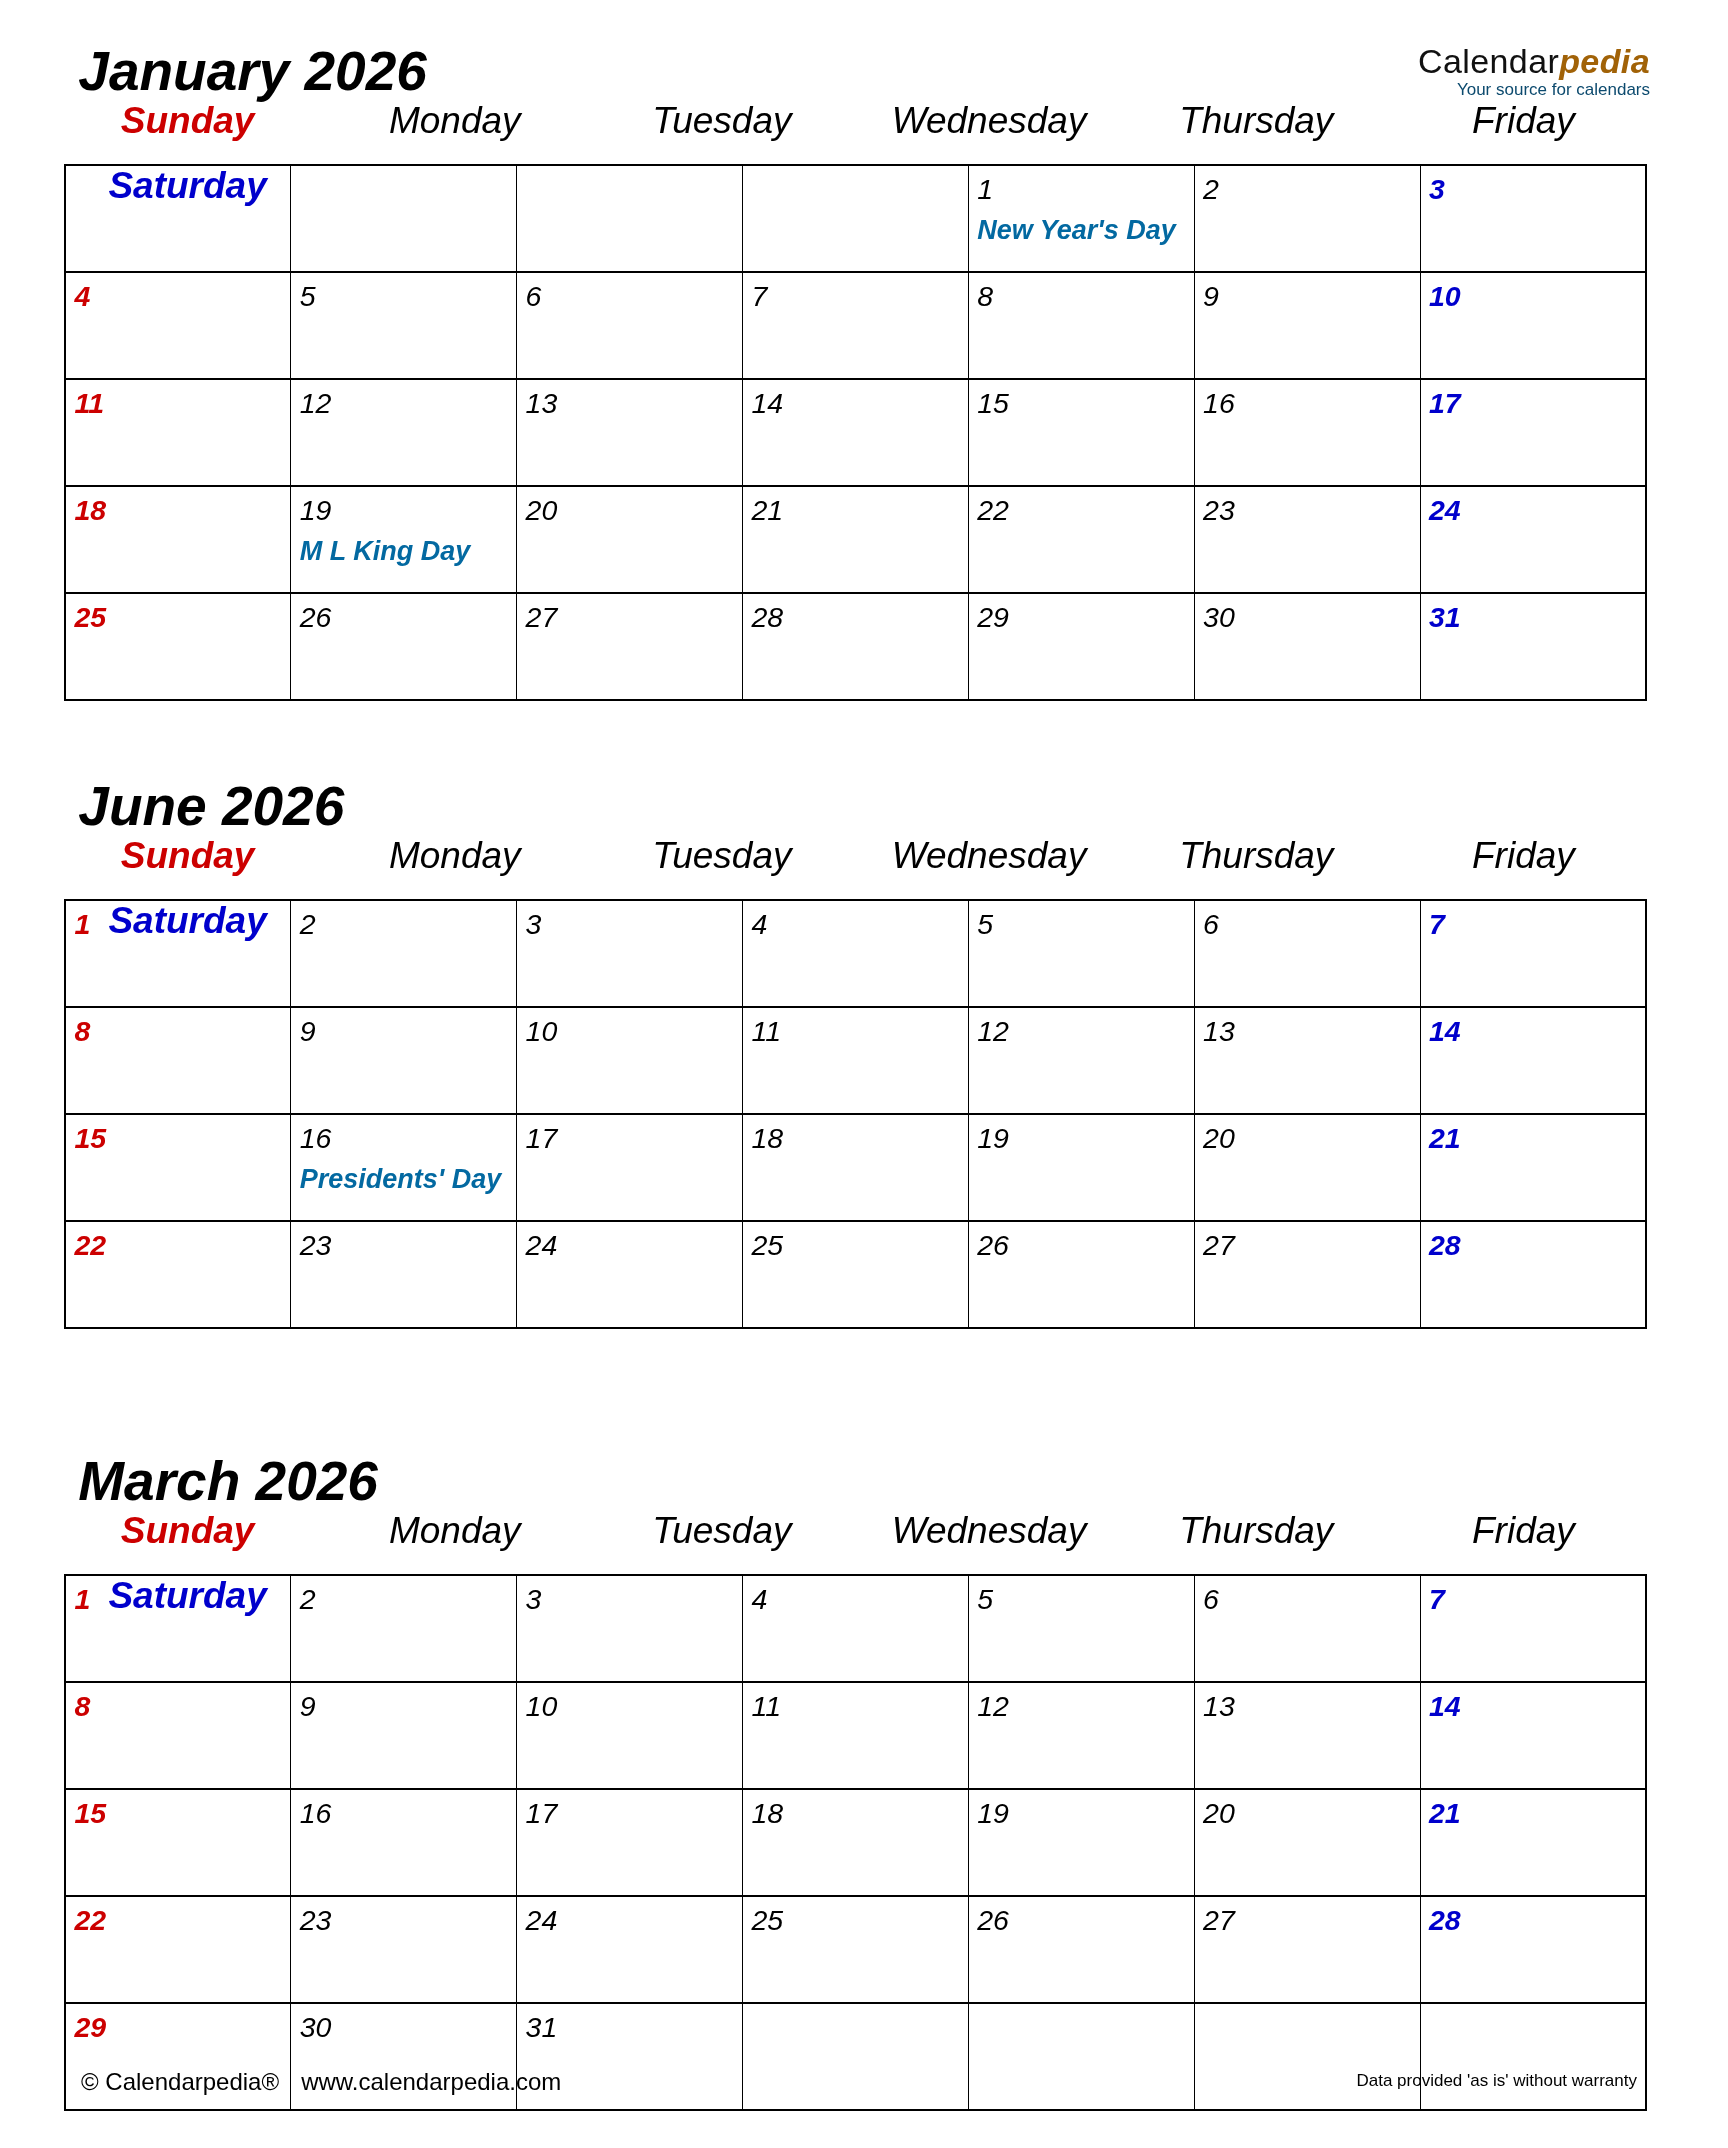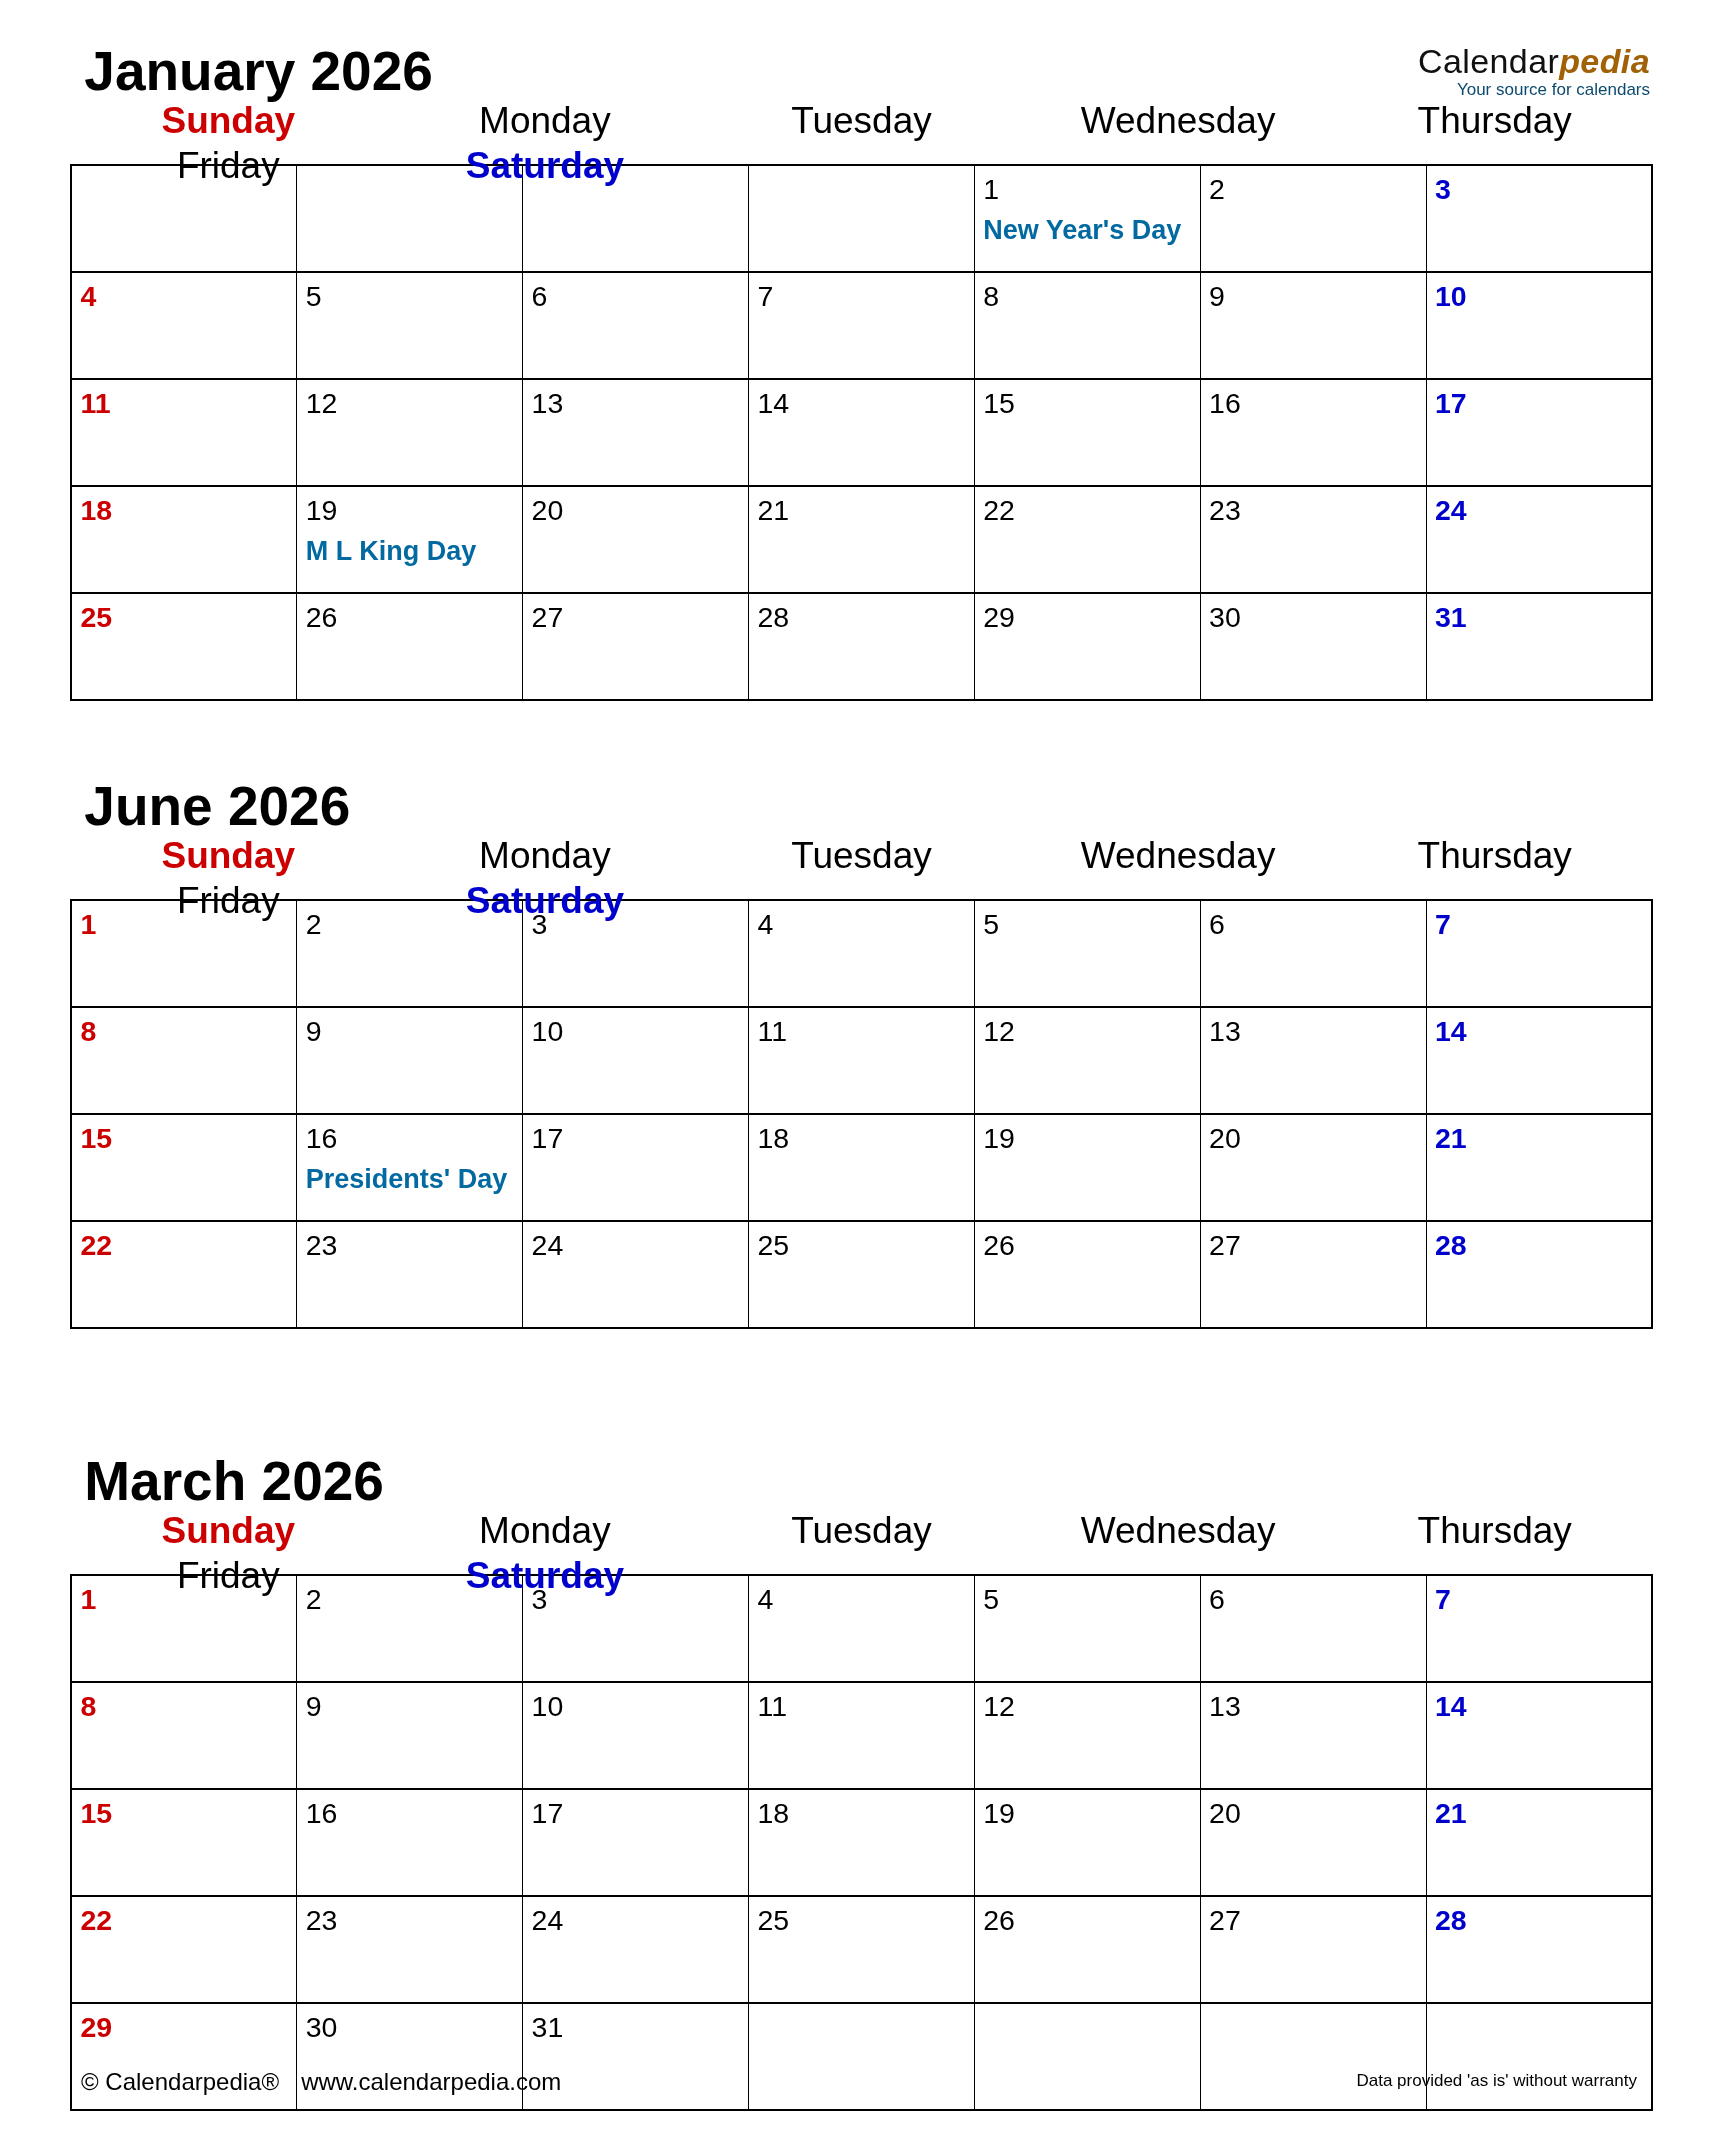--- a/index.html
+++ b/index.html
@@ -18,38 +18,39 @@
     position: absolute;
     top: 44px; right: 79px;
     text-align: right;
     line-height: 1.05;
   }
   .logo .brand { font-size: 34px; color: #111; letter-spacing: 0.4px; }
   .logo .brand .pedia { color: #a16207; font-weight: bold; font-style: italic; }
   .logo .tagline { font-size: 17px; color: #0c4a6e; margin-top: 1.7px; }
 
   
-  .month { position: absolute; left: 70px; width: 1583px; }
+  .month { position: absolute; left: 64px; width: 1583px; font-style: italic; }
   #month-0 { top: 40px; }
   #month-1 { top: 775px; }
   #month-2 { top: 1403px; margin-top: 47px; }
 
   .month-title {
     font-size: 55px;
     font-weight: bold;
     line-height: 62px;
     margin: 0 0 0 14.3px;
     white-space: nowrap;
   }
 
   .dow-row {
     display: grid;
-    grid-template-columns: repeat(5, 1fr);
+    grid-template-columns: repeat(6, 1fr);
     height: 62px;
     align-items: end;
+    gap: 20px;
   }
   .dow {
     text-align: center;
     font-size: 37px;
     line-height: 1;
     padding-bottom: 8.4px;
   }
   .dow.sun { color: #cc0000; font-weight: bold; }
   .dow.sat { color: #0000cc; font-weight: bold; }
 

